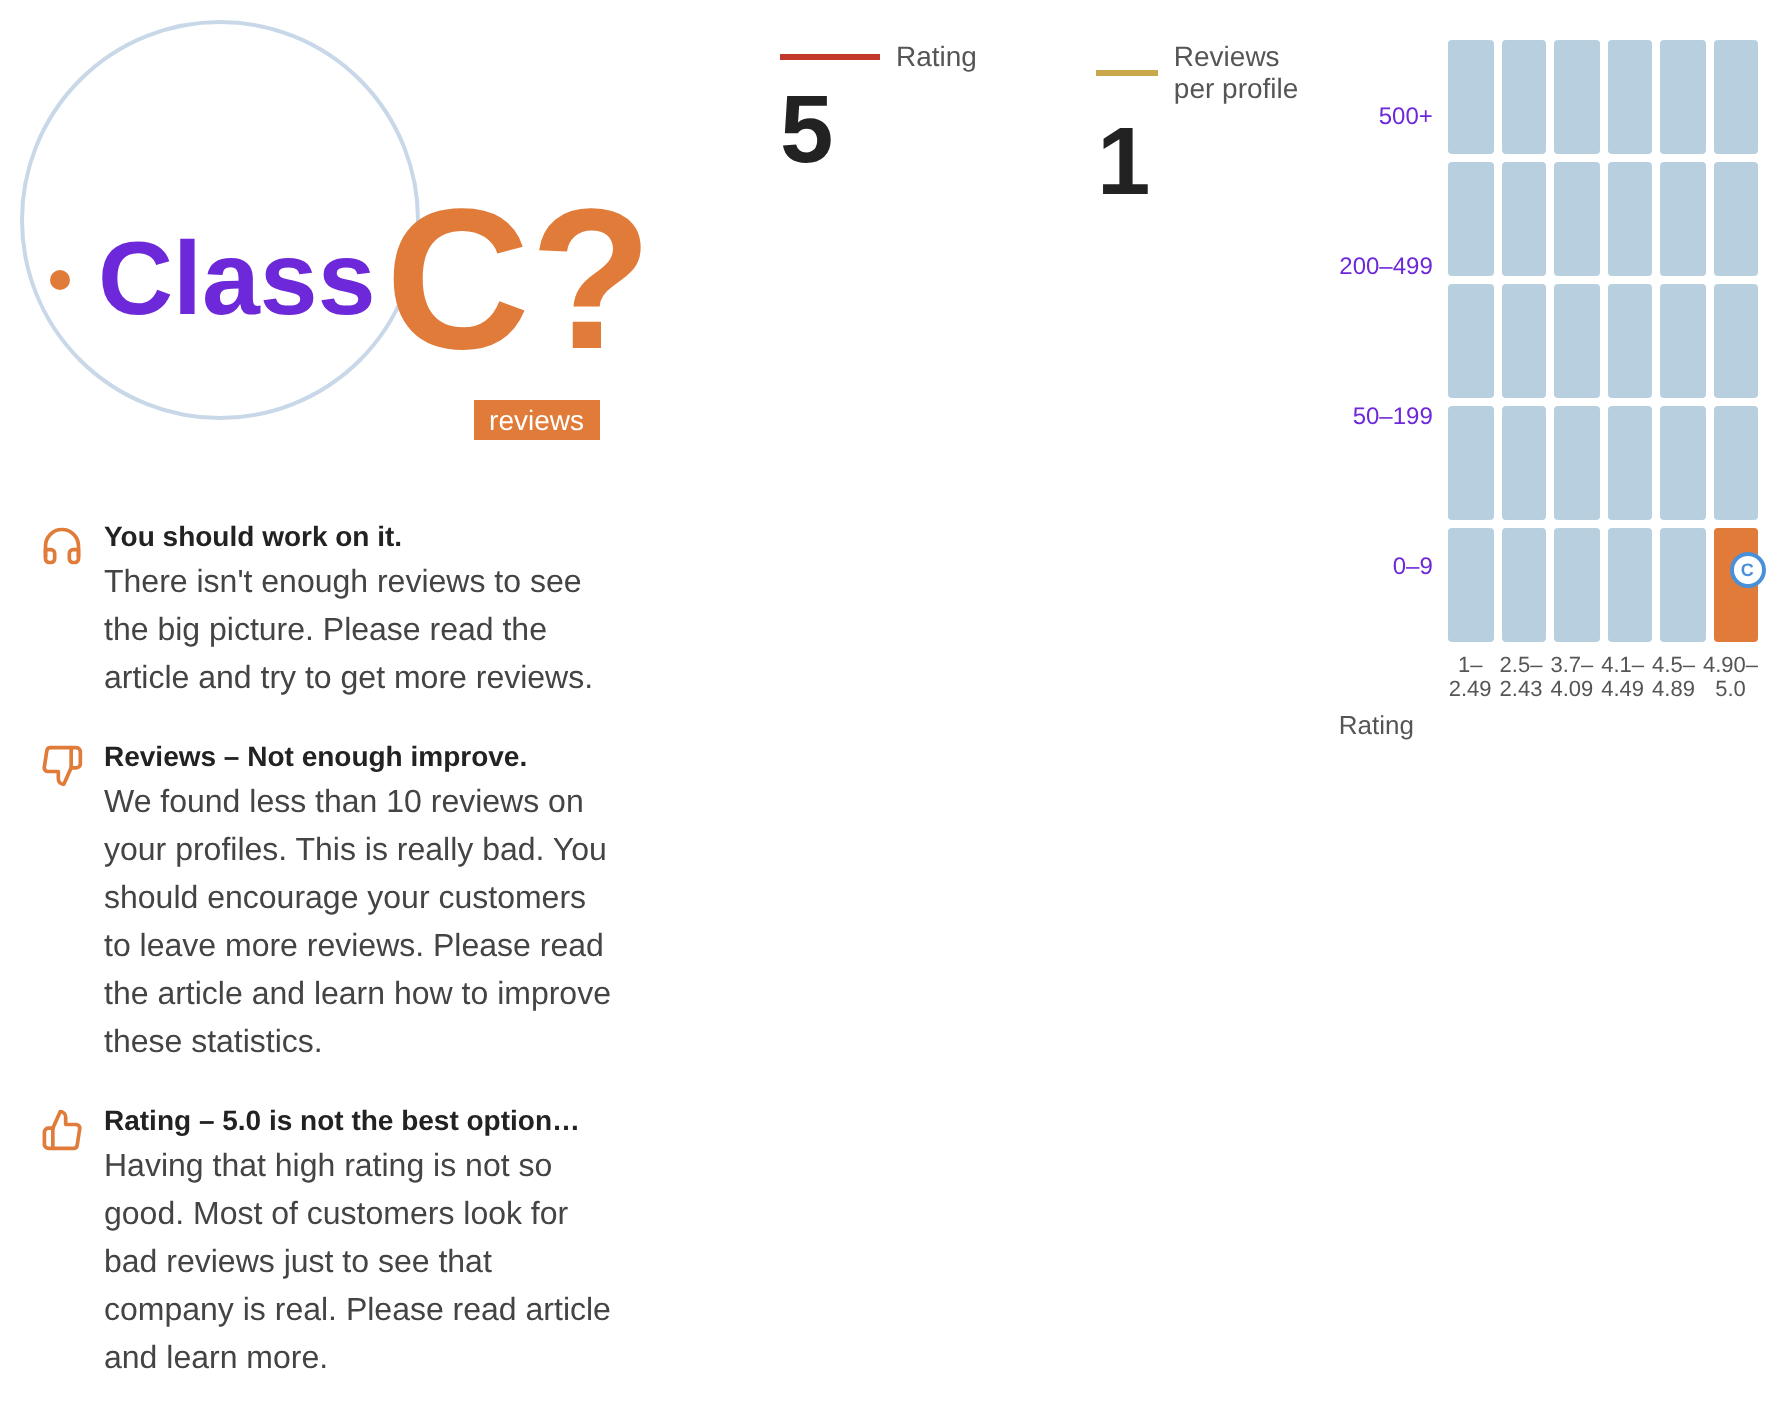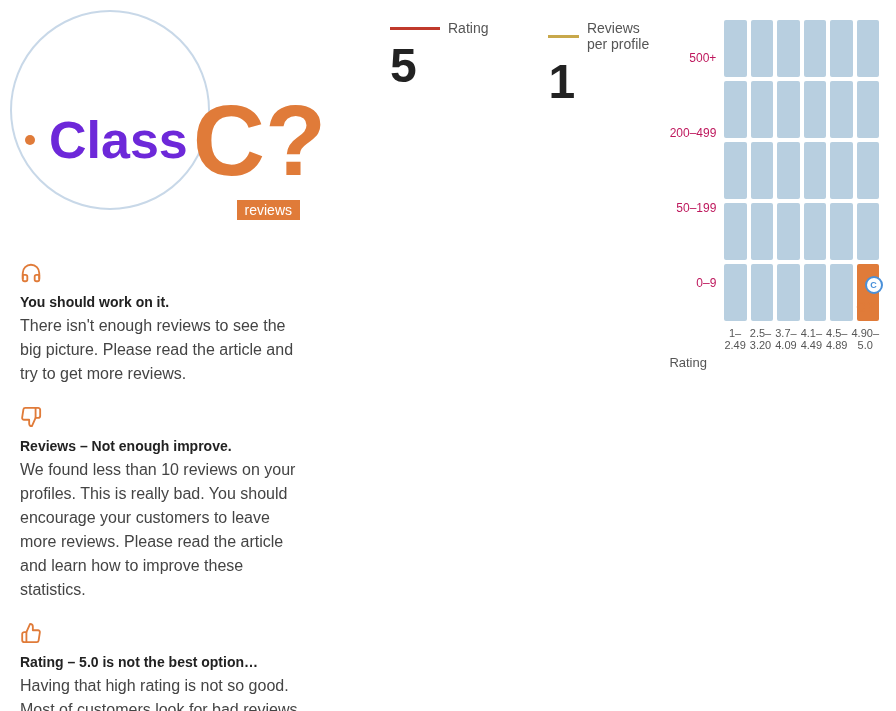--- a/index.html
+++ b/index.html
@@ -98,21 +98,20 @@
       margin-top: 10px;
       display: flex;
       flex-direction: column;
       gap: 18px;
     }
 
     .info-item {
       display: flex;
       align-items: flex-start;
       gap: 10px;
-      flex-direction: column;
     }
 
     .info-icon {
       flex-shrink: 0;
       margin-top: 2px;
       width: 22px;
       height: 22px;
       display: flex;
       align-items: center;
       justify-content: center;
@@ -205,21 +204,21 @@
     .y-axis {
       display: flex;
       flex-direction: column;
       justify-content: space-around;
       padding-right: 8px;
       width: 65px;
     }
 
     .y-label {
       font-size: 12px;
-      color: #be185d;
+      color: #6d28d9;
       text-align: right;
       height: 57px;
       display: flex;
       align-items: center;
       justify-content: flex-end;
     }
 
     .grid-cells {
       flex: 1;
       display: flex;
@@ -446,21 +445,21 @@
               <div class="cell-dot">C</div>
               <span class="cell-label-overlay">C?</span>
             </div>
           </div>
         </div>
       </div>
 
       <div class="x-axis">
         <div class="x-labels">
           <div class="x-label">1–2.49</div>
-          <div class="x-label">2.5–3.20</div>
+          <div class="x-label">2.5–2.43</div>
           <div class="x-label">3.7–4.09</div>
           <div class="x-label">4.1–4.49</div>
           <div class="x-label">4.5–4.89</div>
           <div class="x-label">4.90–5.0</div>
         </div>
       </div>
 
       <div class="x-axis-title">
         <div class="rating-label">Rating</div>
       </div>

